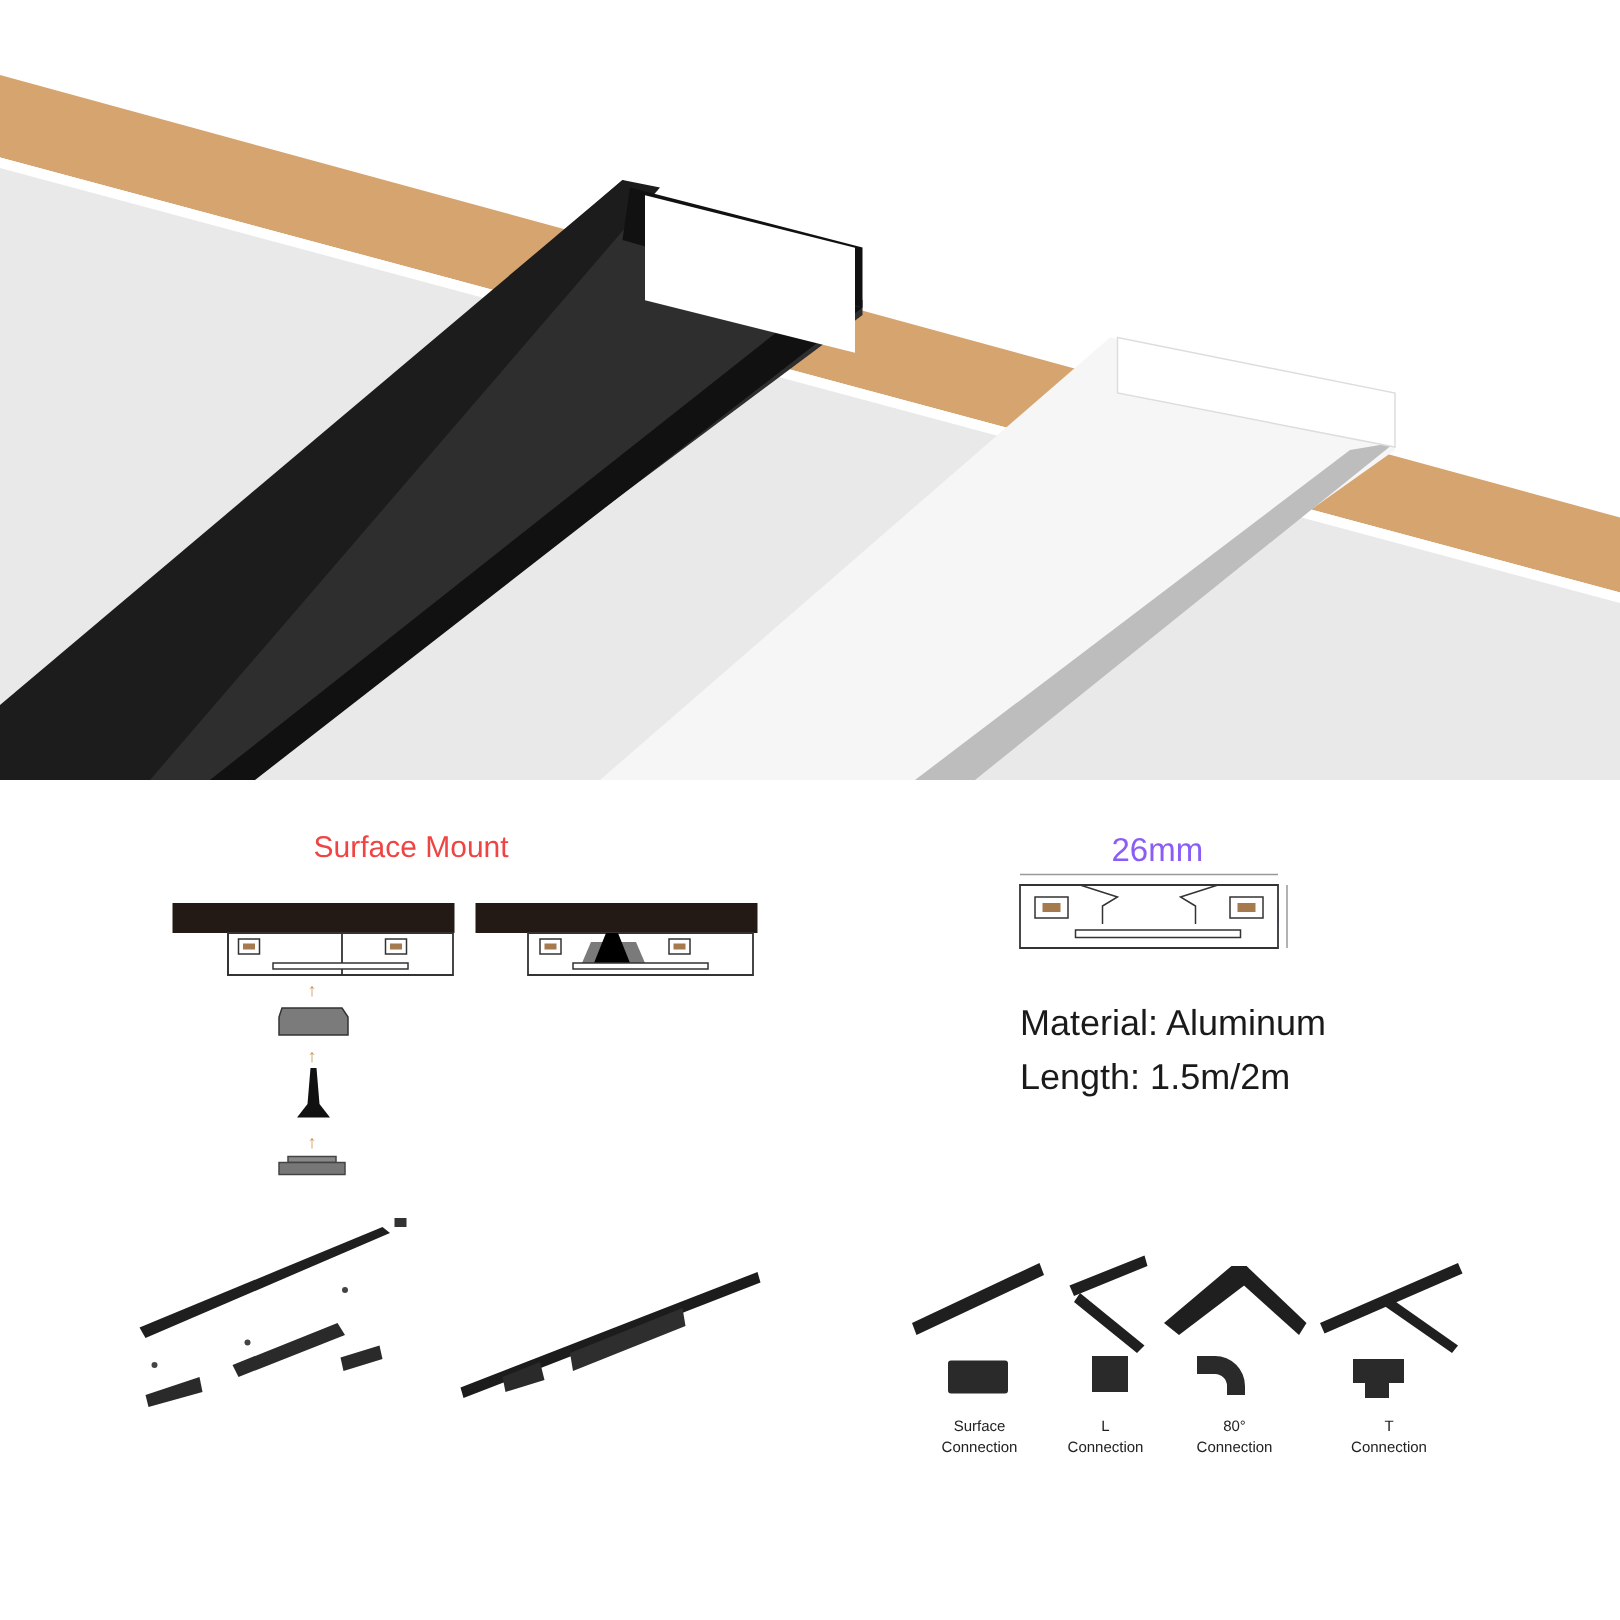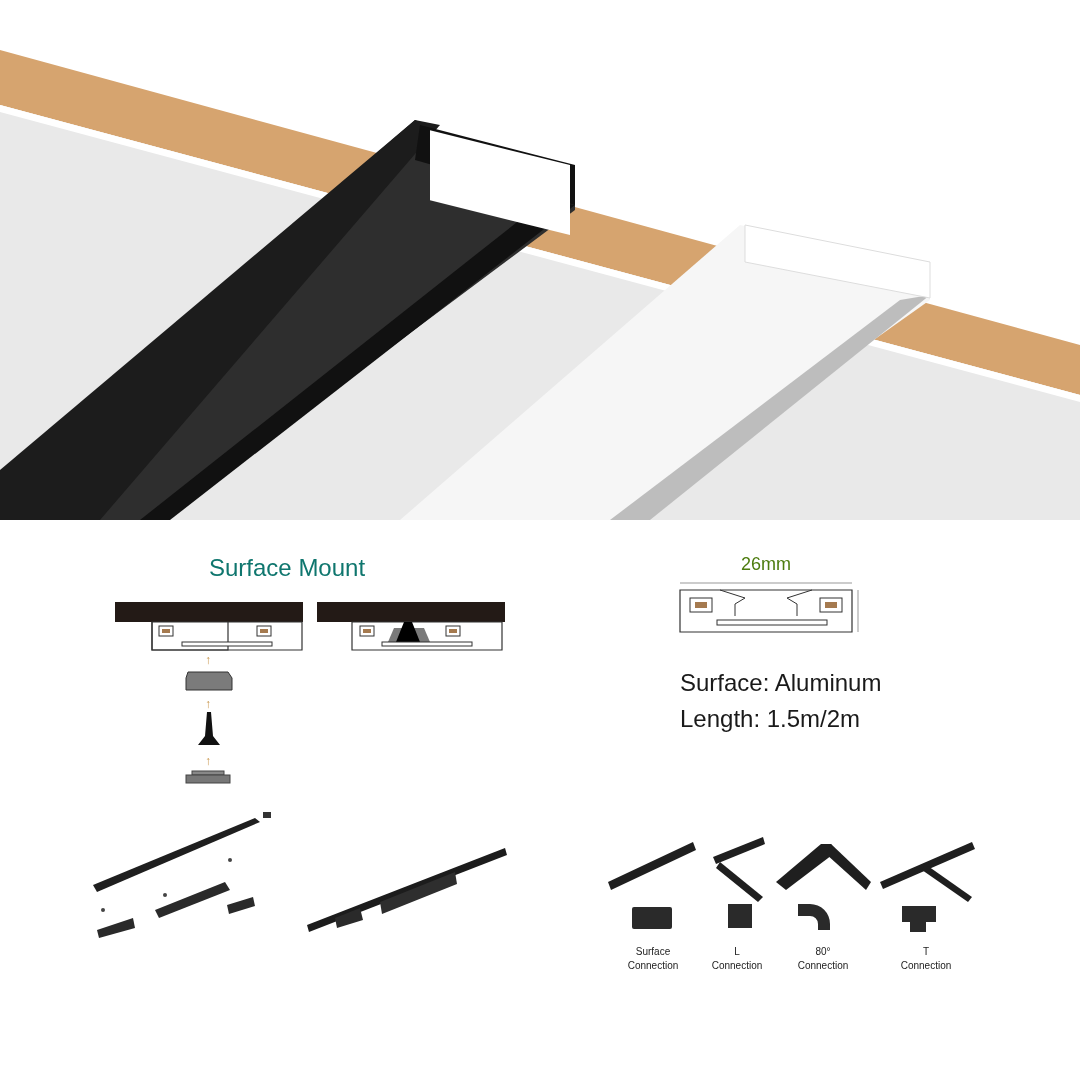--- a/index.html
+++ b/index.html
@@ -1,21 +1,21 @@
 <!DOCTYPE html>
 <html><head>
 <meta charset="utf-8">
 <style>
   html,body{margin:0;padding:0;background:#fff;}
   body{width:1080px;height:1080px;position:relative;overflow:hidden;font-family:"Liberation Sans",sans-serif;color:#1a1a1a;}
   .abs{position:absolute;}
   #hero{left:0;top:0;width:1080px;height:520px;}
-  .title{font-size:24px;color:#0f766e;}
+  .title{font-size:20px;color:#ef4444;}
   .spec{font-size:24px;line-height:36px;color:#1a1a1a;}
-  .dim{font-size:18px;color:#4d7c0f;}
+  .dim{font-size:22px;color:#8b5cf6;}
   .cap{font-size:10px;text-align:center;line-height:14px;color:#222;width:90px;}
 </style>
 </head>
 <body>
 
 <svg id="hero" class="abs" viewBox="0 0 1080 520">
   <rect width="1080" height="520" fill="#ffffff"></rect>
 
   <polygon points="0,50 1080,345 1080,395 0,105" fill="#d6a46f"></polygon>
 
@@ -73,21 +73,21 @@
   <path d="M5,10 h172 v42 h-172z" fill="#fff" stroke="#333" stroke-width="1.2"></path>
   <rect x="15" y="18" width="22" height="14" fill="#fff" stroke="#333"></rect>
     <rect x="20" y="22" width="12" height="6" fill="#a57a4f"></rect>
   <rect x="145" y="18" width="22" height="14" fill="#fff" stroke="#333"></rect>
     <rect x="150" y="22" width="12" height="6" fill="#a57a4f"></rect>
   <path d="M45,10 l25,8 l-10,6 v12 M137,10 l-25,8 l10,6 v12" fill="none" stroke="#333"></path>
   <rect x="42" y="40" width="110" height="5" fill="#fff" stroke="#333"></rect>
 </svg>
 
 <div class="abs spec" style="left:680px;top:665px;">
-  <div>Surface: Aluminum</div>
+  <div>Material: Aluminum</div>
   <div>Length: 1.5m/2m</div>
 </div>
 
 <svg class="abs" style="left:85px;top:810px;" width="430" height="130">
   <polygon points="8,75 170,8 175,12 12,82" fill="#1f1f1f"></polygon>
   <rect x="178" y="2" width="8" height="6" fill="#333"></rect>
   <polygon points="70,100 140,72 145,80 74,108" fill="#2a2a2a"></polygon>
   <polygon points="12,120 48,108 50,118 14,128" fill="#2a2a2a"></polygon>
   <polygon points="142,95 168,87 170,96 144,104" fill="#2a2a2a"></polygon>
   <circle cx="18" cy="100" r="2" fill="#444"></circle>

